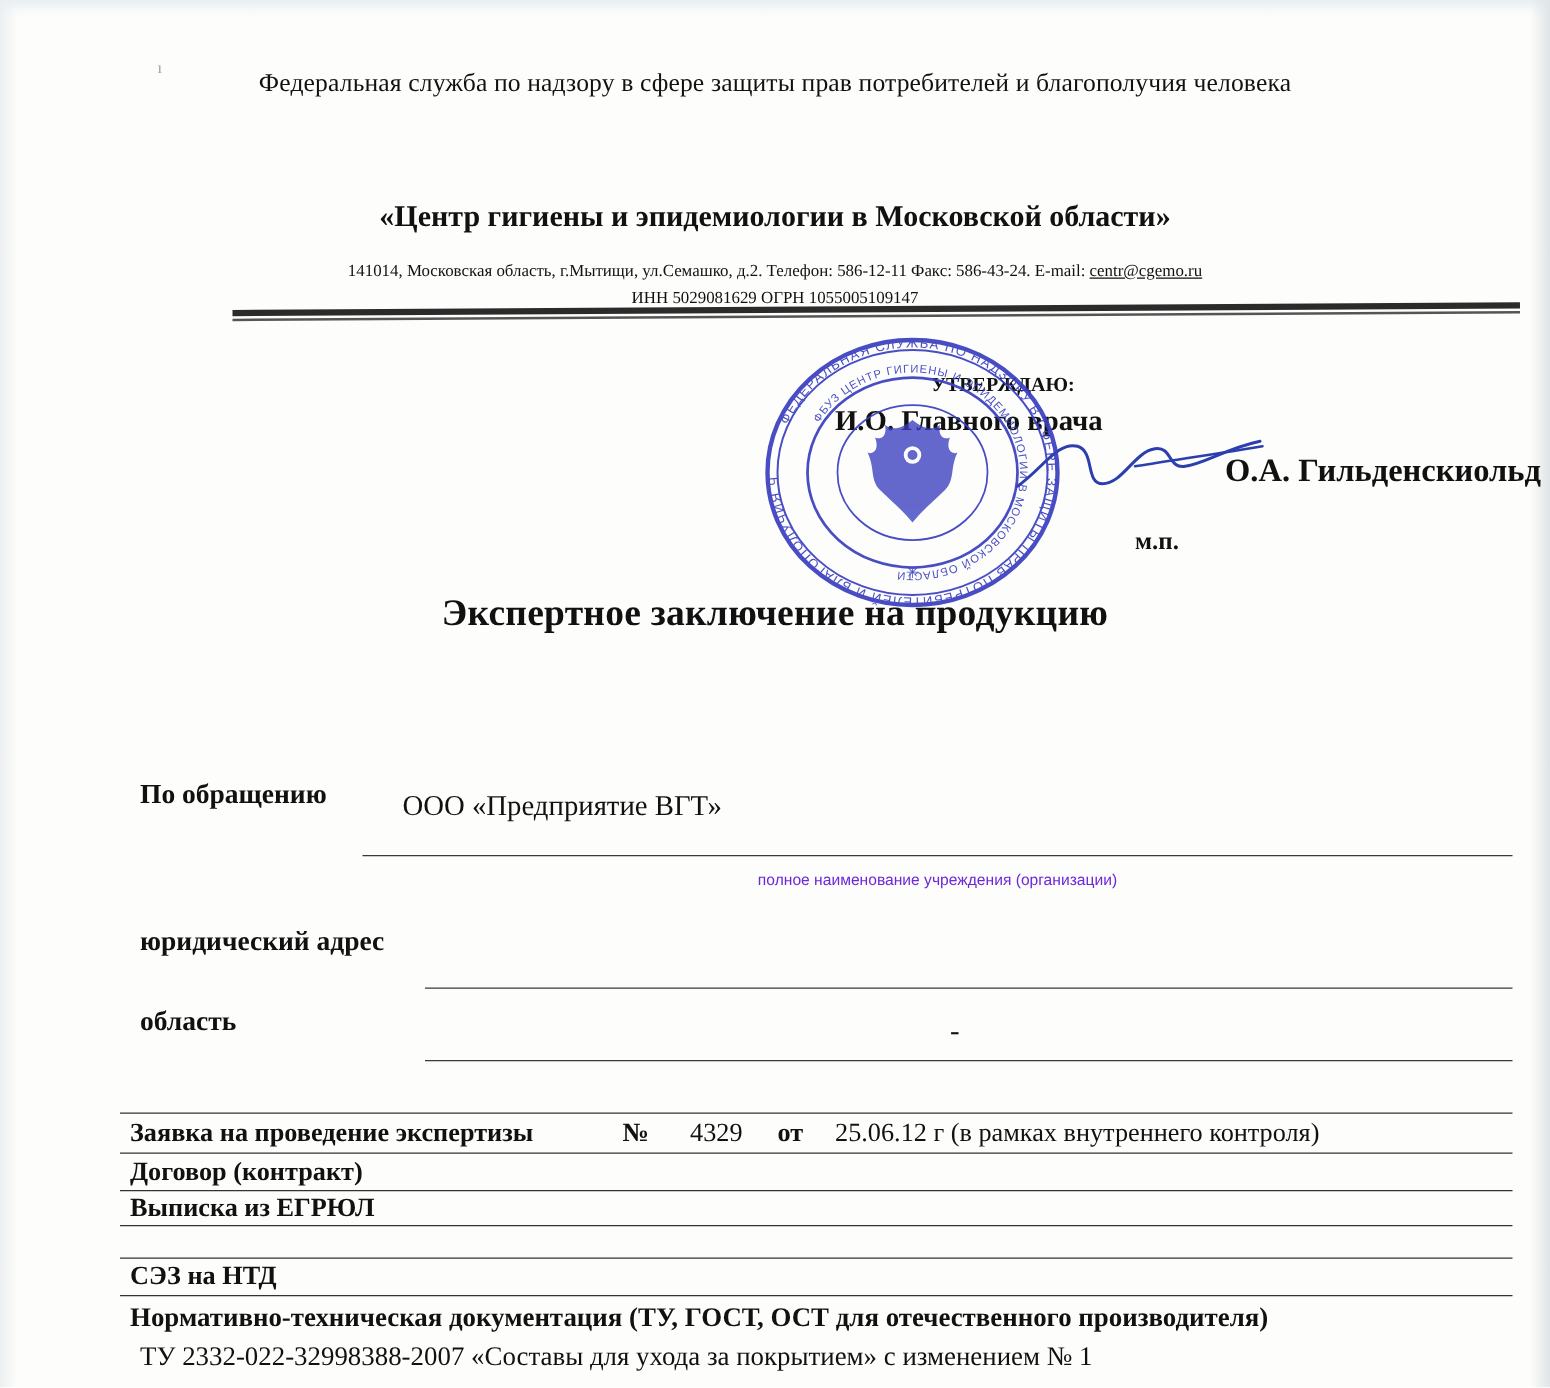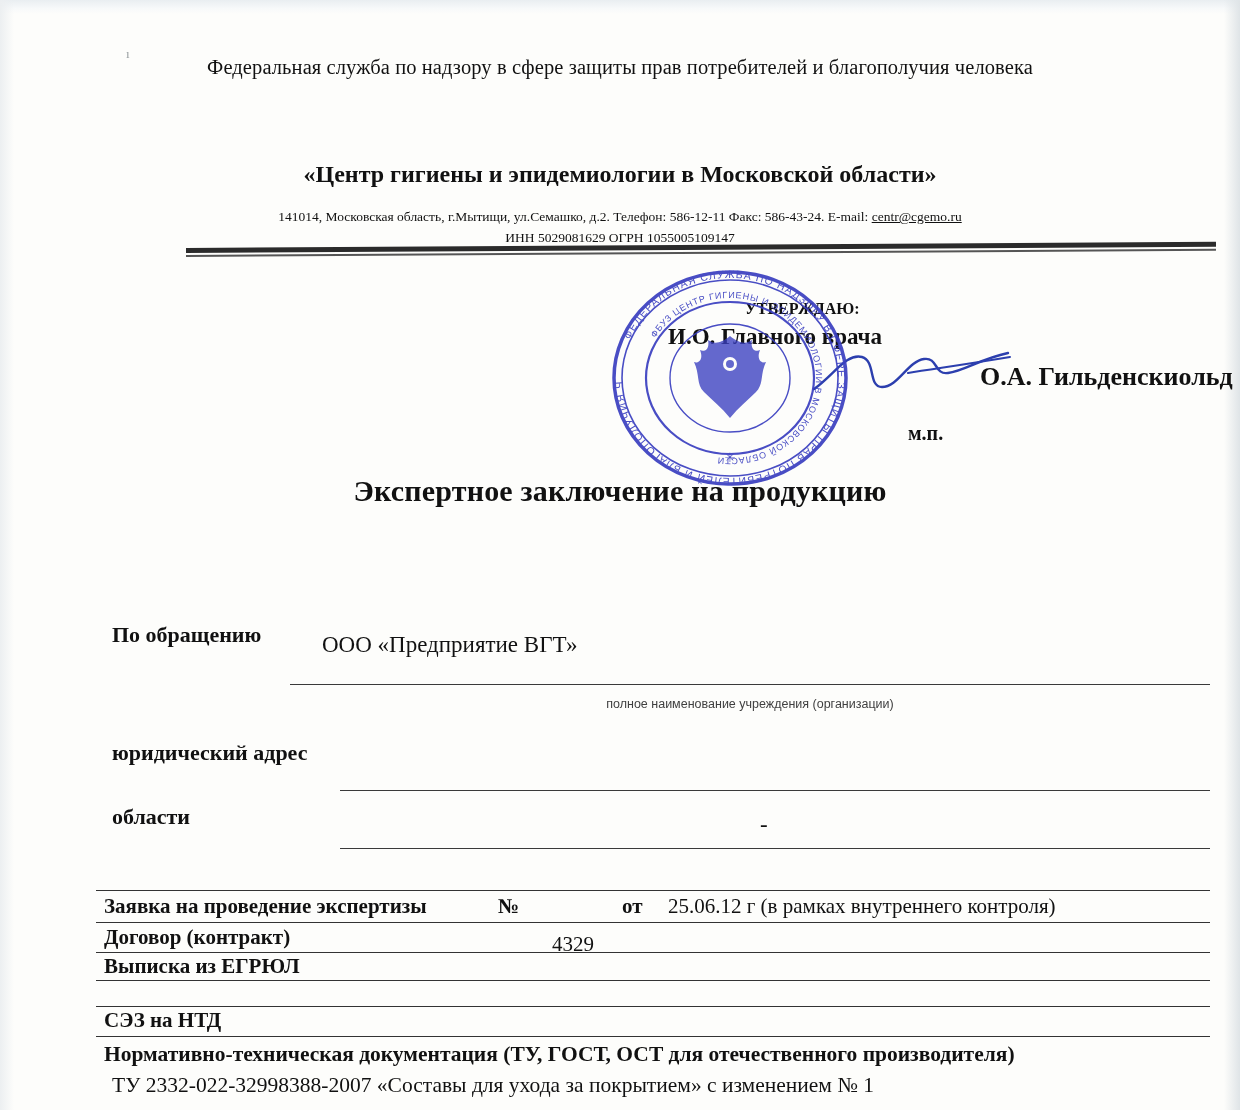--- a/index.html
+++ b/index.html
@@ -176,21 +176,21 @@
   }
   .fieldline {
     position: absolute;
     height: 0;
     border-bottom: 1.4px solid #3a3a3a;
   }
   .tiny {
     position: absolute;
     font-size: 12.5px;
     font-family: "Liberation Sans", sans-serif;
-    color: #404040;
+    color: #6d28d9;
     text-align: center;
   }
 
   .sec-title {
     position: absolute;
     font-size: 22px;
     font-weight: bold;
   }
   .row-text {
     position: absolute;
@@ -283,29 +283,29 @@
 
 
   <div class="lbl" style="left:112px; top:620px; width:180px;">По обращению</div>
   <div class="val" style="left:322px; top:632px;">ООО «Предприятие ВГТ»</div>
   <div class="fieldline" style="left:290px; top:684px; width:920px;"></div>
   <div class="tiny" style="left:290px; top:697px; width:920px;">полное наименование учреждения (организации)</div>
 
   <div class="lbl" style="left:112px; top:738px; width:210px;">юридический адрес</div>
   <div class="fieldline" style="left:340px; top:790px; width:870px;"></div>
 
-  <div class="lbl" style="left:112px; top:802px;">области</div>
+  <div class="lbl" style="left:112px; top:802px;">область</div>
   <div class="val" style="left:760px; top:812px;">-</div>
   <div class="fieldline" style="left:340px; top:848px; width:870px;"></div>
 
   <div class="bottom-line" style="left:96px; top:890px; width:1114px;"></div>
 
   <div class="row-text" style="left:104px; top:894px;font-family:Liberation Serif, serif;">Заявка на проведение экспертизы</div>
   <div class="row-text" style="left:498px; top:894px;">№</div>
-  <div class="row-val" style="left:552px; top:932px;">4329</div>
+  <div class="row-val" style="left:552px; top:894px;">4329</div>
   <div class="row-text" style="left:622px; top:894px;">от</div>
   <div class="row-val" style="left:668px; top:894px;">25.06.12 г (в рамках внутреннего контроля)</div>
   <div class="bottom-line" style="left:96px; top:922px; width:1114px;"></div>
 
   <div class="row-text" style="left:104px; top:925px;">Договор (контракт)</div>
   <div class="bottom-line" style="left:96px; top:952px; width:1114px;"></div>
 
   <div class="row-text" style="left:104px; top:954px;">Выписка из ЕГРЮЛ</div>
   <div class="bottom-line" style="left:96px; top:980px; width:1114px;"></div>
 

